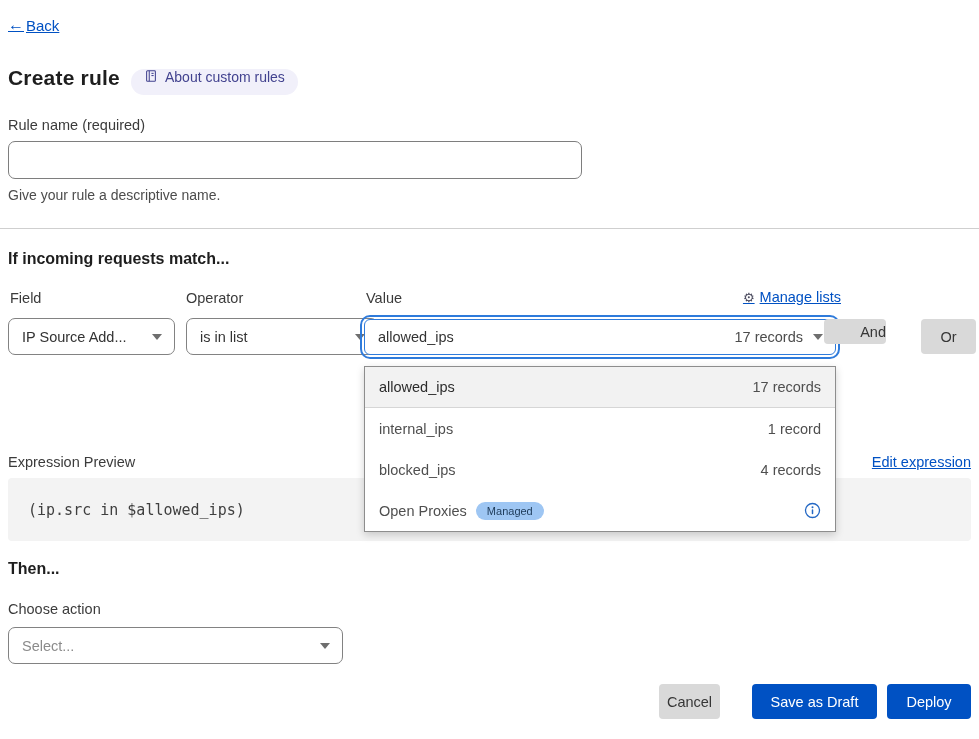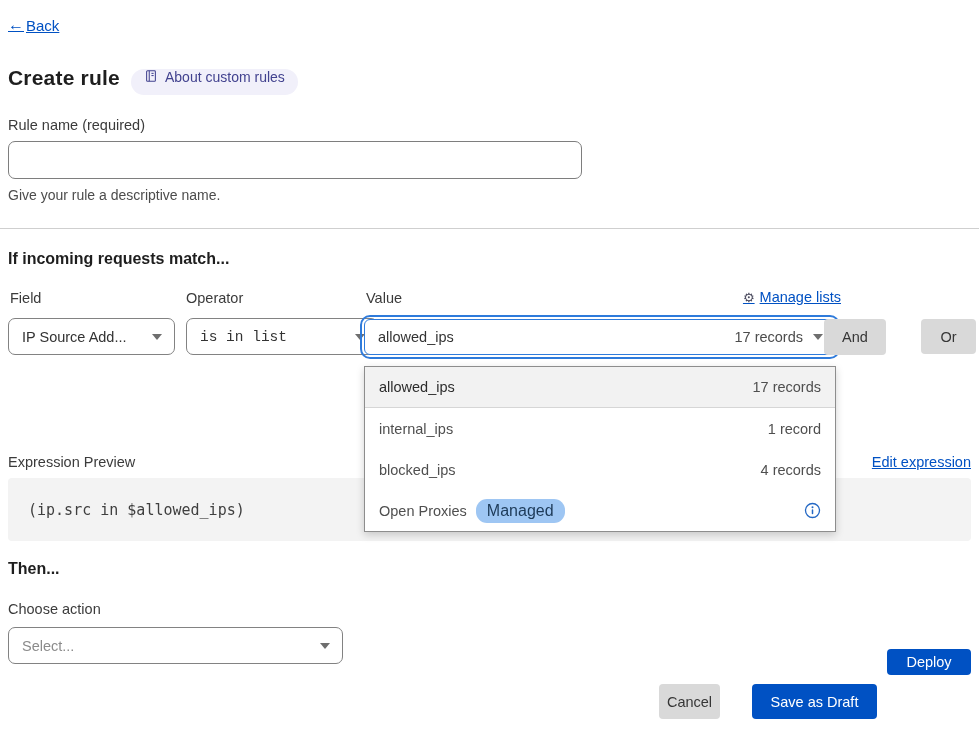--- a/index.html
+++ b/index.html
@@ -40,59 +40,59 @@
   .manage-lists { top:289px; right:138px; display:flex; align-items:center; gap:5px; }
   .gear { font-family:"DejaVu Sans", sans-serif; font-size:13px; color:#4a4a5e; text-decoration:none; }
 
   
   .select { border:1px solid #828282; border-radius:7px; background:#fff; height:37px;
     display:flex; align-items:center; justify-content:space-between; padding:0 12px 0 13px;
     font-size:14.5px; color:#333; cursor:pointer; }
   .chev { width:0; height:0; border-left:5px solid transparent; border-right:5px solid transparent;
     border-top:6px solid #6e6e6e; margin-left:10px; flex:none; }
   .field-select { left:8px; top:318px; width:167px; }
-  .operator-select { left:186px; top:318px; width:192px;font-family:Liberation Mono, monospace; }
+  .operator-select { left:186px; top:318px; width:192px; }
   .value-select { left:364px; top:319px; width:472px; height:36px;
     border:1px solid var(--focus-blue,#2f7bdb); outline:2px solid var(--focus-blue,#2f7bdb);
     outline-offset:2px; border-radius:6px; }
   .value-right { display:flex; align-items:center; color:#4c4c4c; }
   .btn { border:none; border-radius:4px; font-size:14.5px; cursor:pointer;
     font-family:"Liberation Sans", sans-serif; }
   .btn-gray { background:#d9d9d9; color:#363636; }
   .btn-blue { background:var(--primary-blue,#0051c3); color:#fff; }
-  .and-btn { left:824px; top:319px; width:62px; height:36px; }
+  .and-btn { left:824px; top:319px; width:62px; height:25px;text-align:right; }
   .or-btn  { left:921px; top:319px; width:55px; height:35px; }
 
   
   .dd-panel { left:364px; top:366px; width:472px; background:#fff; border:1px solid #8d8d8d;
     box-shadow:0 3px 8px rgba(0,0,0,.18); z-index:10; }
   .dd-row { height:41px; display:flex; align-items:center; justify-content:space-between;
     padding:0 14px; font-size:14.5px; color:#4f4f4f; cursor:pointer; }
   .dd-row.selected { background:#f2f2f2; border-bottom:1px solid #d6d6d6; color:#2c2c2c; }
   .dd-row .meta { color:#4f4f4f; }
   .dd-left { display:flex; align-items:center; gap:9px; }
-  .badge { background:var(--badge-blue,#9ec6f3); color:#1d3a58; font-size:16px;
+  .badge { background:var(--badge-blue,#9ec6f3); color:#1d3a58; font-size:11px;
     border-radius:11px; padding:3px 11px; }
   .info-icon { width:17px; height:17px; display:block; cursor:pointer; }
 
   
   .expr-lbl { left:8px; top:454px; }
   .edit-expr { top:454px; right:8px; }
   .code-block { left:8px; top:478px; width:963px; height:63px; background:#f3f3f3;
     border-radius:4px; display:flex; align-items:center; padding-left:20px; }
   .code { font-family:"DejaVu Sans Mono","Liberation Mono",monospace; font-size:15px; color:#3f3f3f; }
 
   .then-heading { left:8px; top:560px; }
   .choose-action-lbl { left:8px; top:601px; }
   .action-select { left:8px; top:627px; width:335px;text-align:right; }
   .placeholder { color:#8b8b8b; }
 
   .cancel-btn { left:659px; top:684px; width:61px; height:35px; }
   .save-btn   { left:752px; top:684px; width:125px; height:35px; }
-  .deploy-btn { left:887px; top:649px; width:84px; height:26px; }
+  .deploy-btn { left:887px; top:684px; width:84px; height:35px; }
 </style>
 </head>
 <body>
 
 <a class="abs back link">
   <span class="arrow">←</span>
   <span>Back</span>
 </a>
 
 <h1 class="abs page-title">Create rule</h1>

